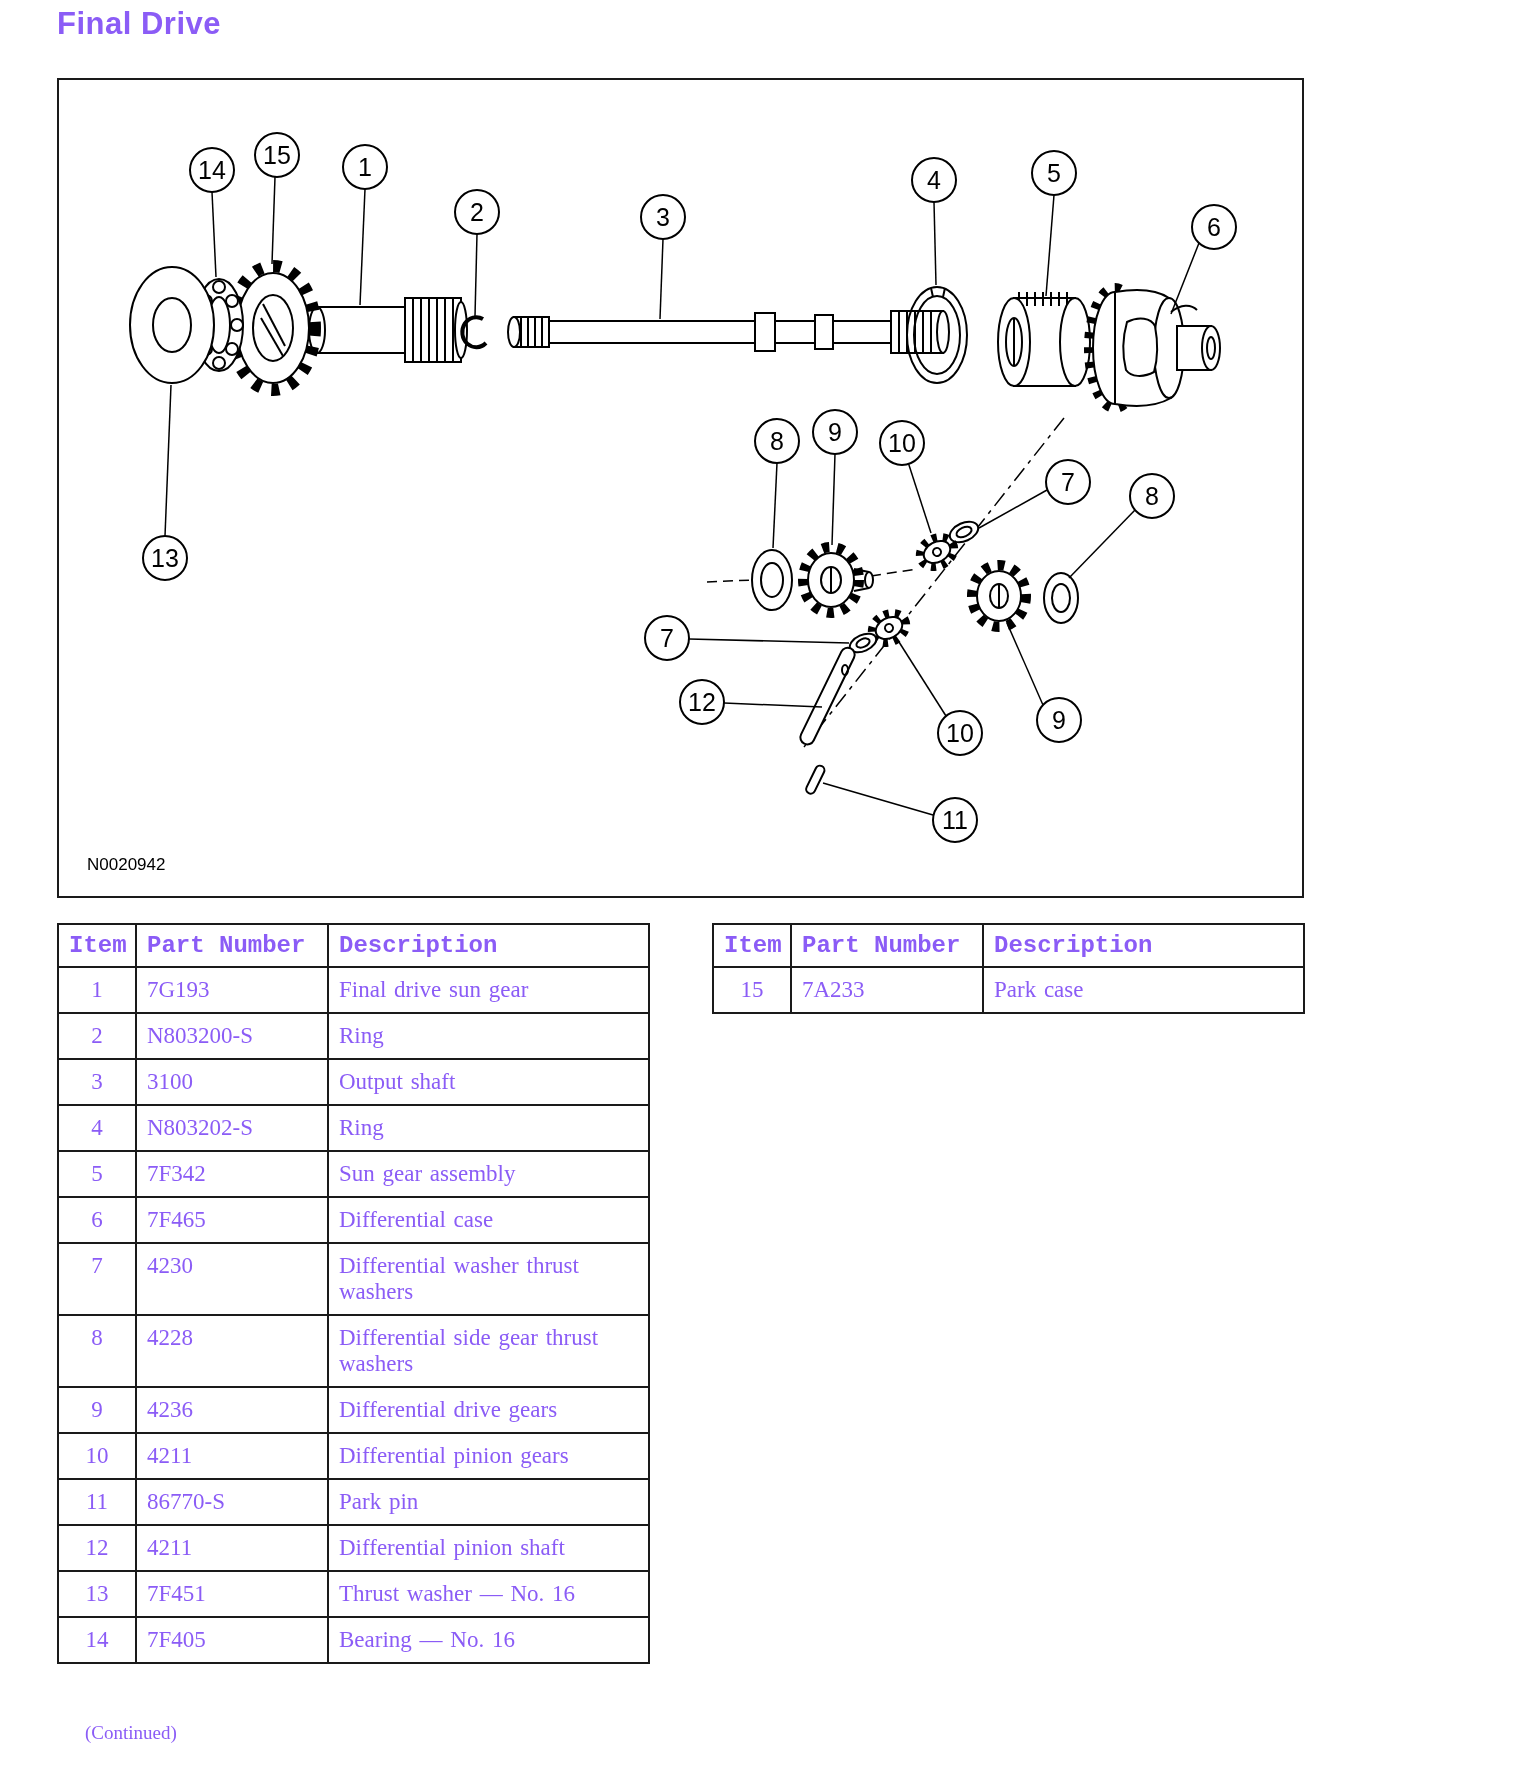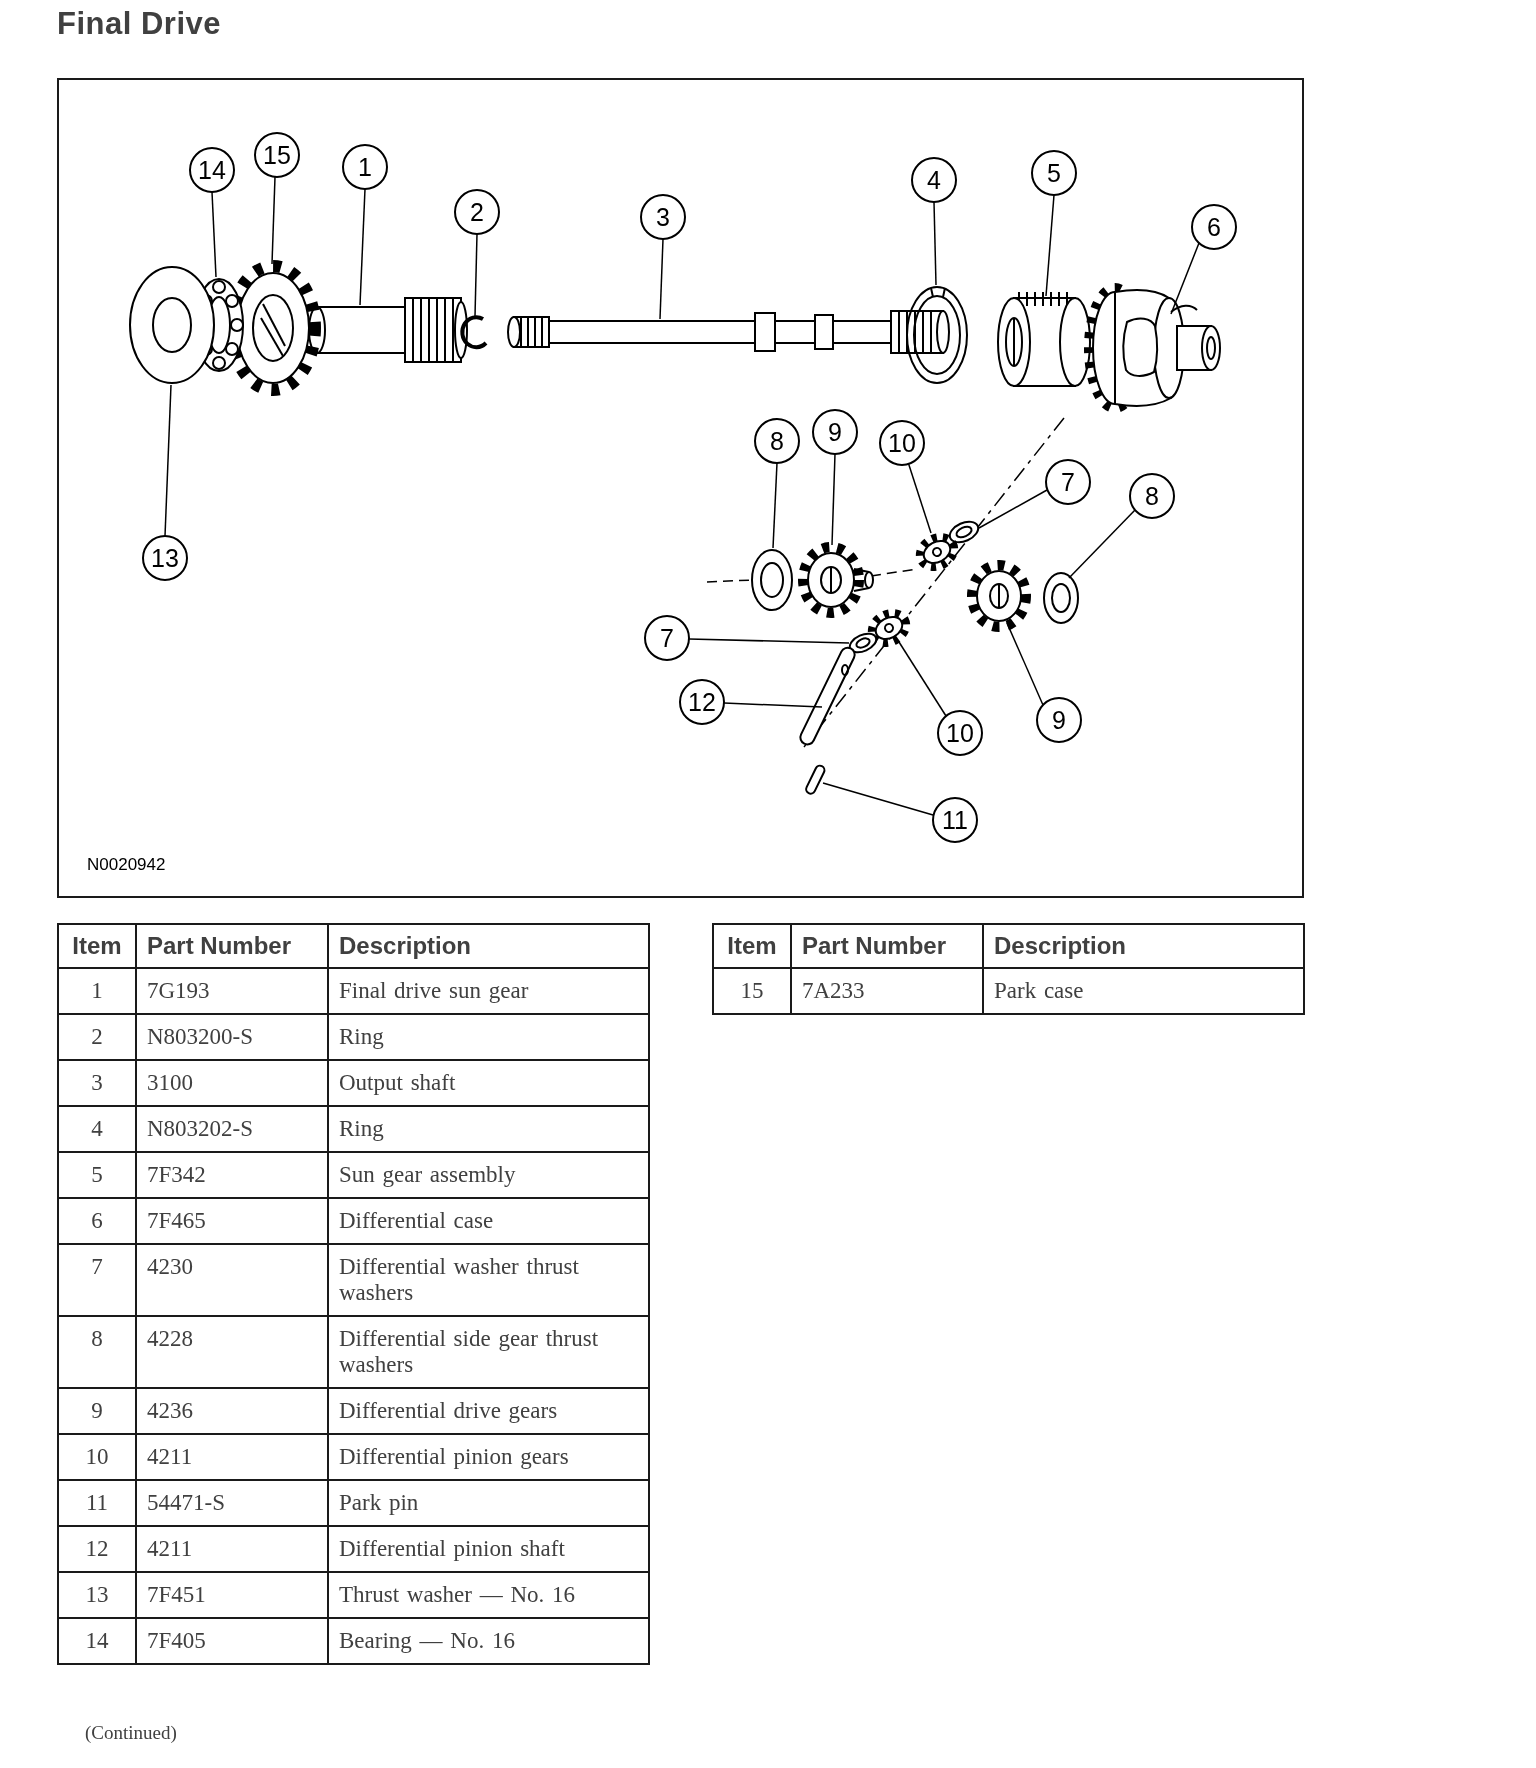--- a/index.html
+++ b/index.html
@@ -1,36 +1,36 @@
 <!DOCTYPE html>
 <html><head>
 <meta charset="utf-8">
 <style>
   html,body { margin:0; padding:0; background:#fff; }
   .page {
     position:relative; width:1536px; height:1768px; background:#fff;
-    font-family:"Liberation Sans", sans-serif; color:#404040; overflow:hidden;
+    font-family:"Liberation Sans", sans-serif; color:#8b5cf6; overflow:hidden;
   }
   .title {
     position:absolute; left:57px; top:6px;
     font-size:31px; font-weight:bold; letter-spacing:0.5px;
   }
   .figure-frame {
     position:absolute; left:57px; top:78px; width:1243px; height:816px;
     border:2px solid #1a1a1a; background:#fff;
   }
   .figure-frame svg { display:block; width:100%; height:100%; }
   .parts-table {
     position:absolute; top:923px; width:593px;
     border-collapse:collapse; background:#fff; table-layout:fixed;
   }
   .parts-table.left  { left:57px; }
   .parts-table.right { left:712px; }
   .parts-table th {
-    border:2px solid #1a1a1a; font-family:Liberation Sans, sans-serif;
+    border:2px solid #1a1a1a; font-family:Liberation Mono, monospace;
     font-size:24px; font-weight:bold; text-align:left; padding:7px 10px;
   }
   .parts-table td {
     border:2px solid #1a1a1a; font-family:"Liberation Serif", serif;
     font-size:23px; padding:9px 10px; vertical-align:top; word-spacing:2px;
   }
   .parts-table th.h-item, .parts-table td.item { text-align:center; }
   col.c-item { width:78px; }
   col.c-part { width:192px; }
   .continued {
@@ -385,21 +385,21 @@
           <td>4236</td>
           <td>Differential drive gears</td>
         </tr>
       <tr>
           <td class="item">10</td>
           <td>4211</td>
           <td>Differential pinion gears</td>
         </tr>
       <tr>
           <td class="item">11</td>
-          <td>54471-S</td>
+          <td>86770-S</td>
           <td>Park pin</td>
         </tr>
       <tr>
           <td class="item">12</td>
           <td>4211</td>
           <td>Differential pinion shaft</td>
         </tr>
       <tr>
           <td class="item">13</td>
           <td>7F451</td>

